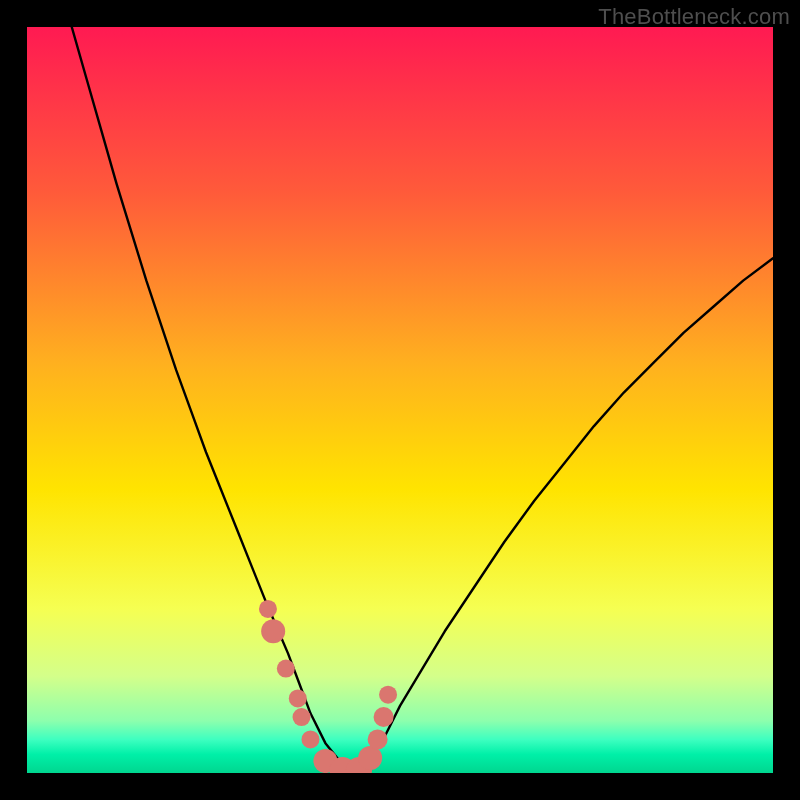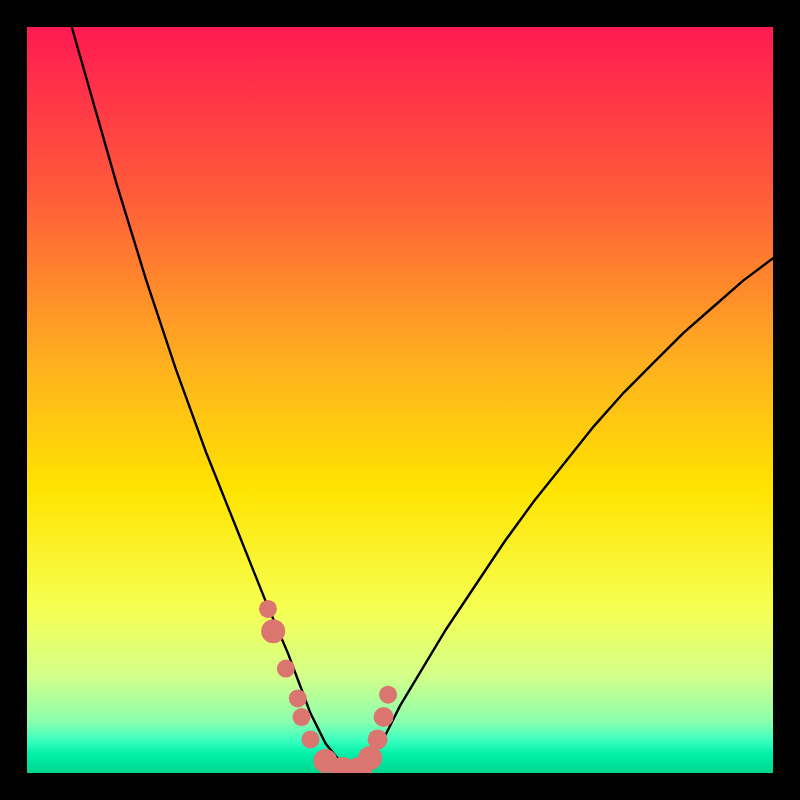--- a/index.html
+++ b/index.html
@@ -39,20 +39,21 @@
     letter-spacing: 0.2px;
     user-select: none;
   }
   svg { display: block; }
 </style>
 </head>
 <body>
 
 <div class="stage">
 
+  <div class="watermark">TheBottleneck.com</div>
 
   <div class="plot-area">
     <svg id="plot-svg" width="746" height="746" viewBox="0 0 746 746">
       <defs>
         <linearGradient id="bg-grad" x1="0" y1="0" x2="0" y2="1">
             <stop offset="0%" stop-color="#ff1a52"></stop>
             <stop offset="22%" stop-color="#ff5a3a"></stop>
             <stop offset="45%" stop-color="#ffb01f"></stop>
             <stop offset="62%" stop-color="#ffe400"></stop>
             <stop offset="78%" stop-color="#f5ff52"></stop>

